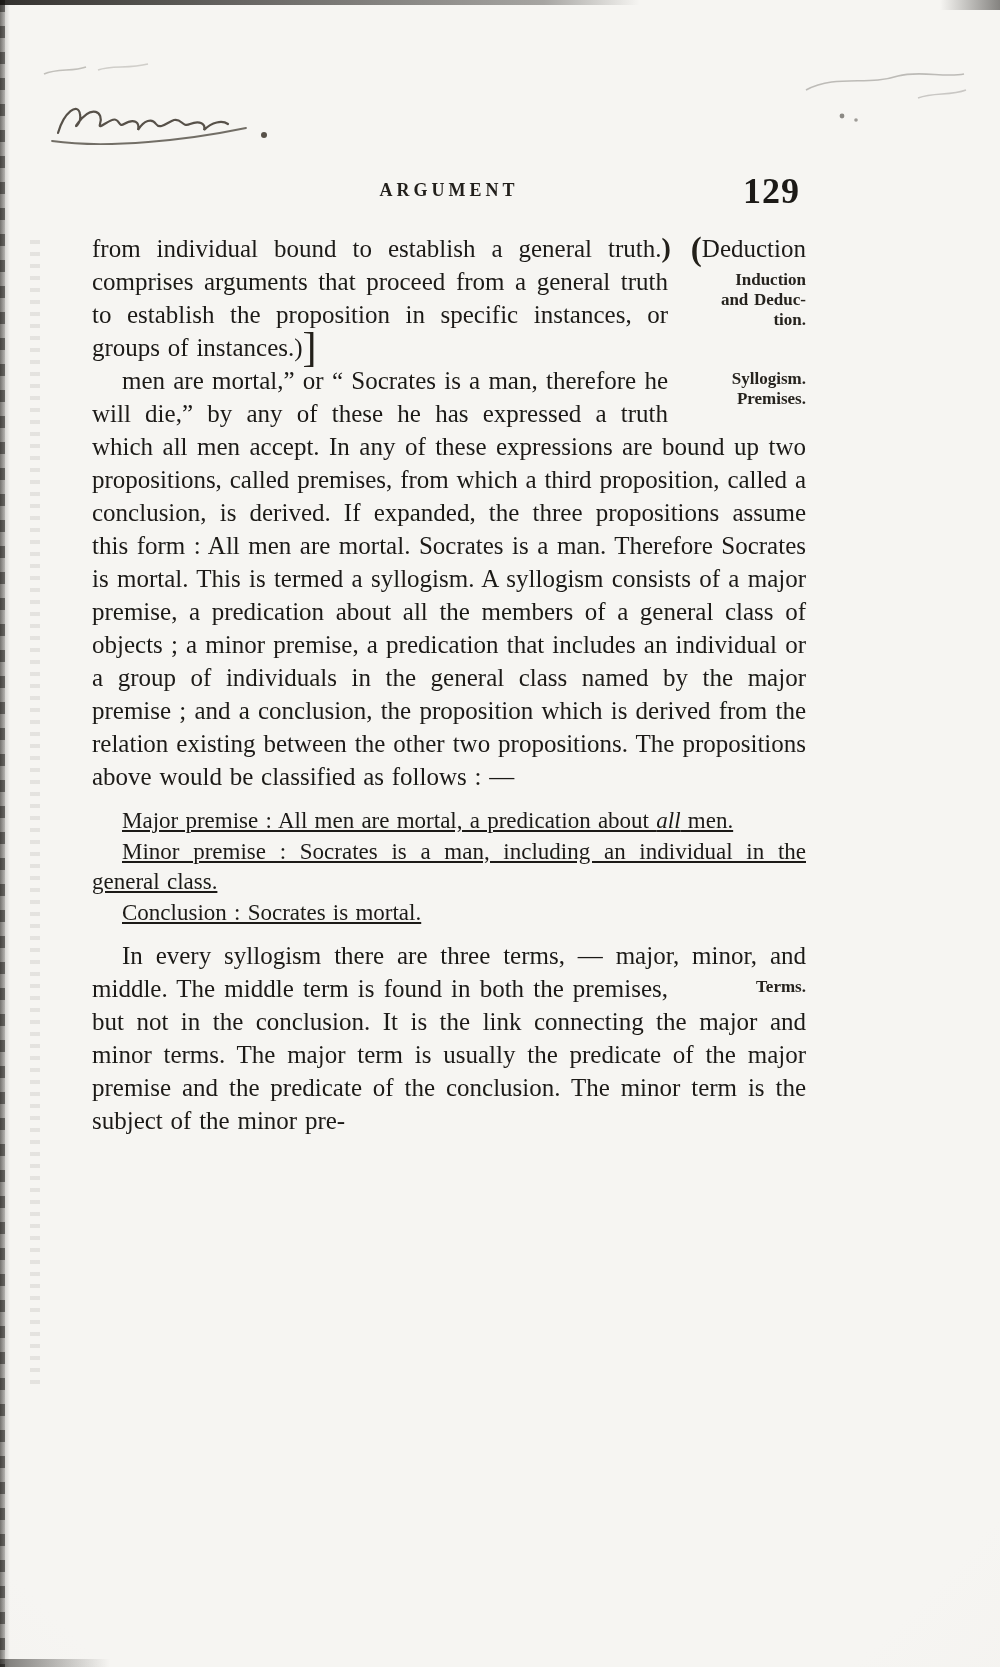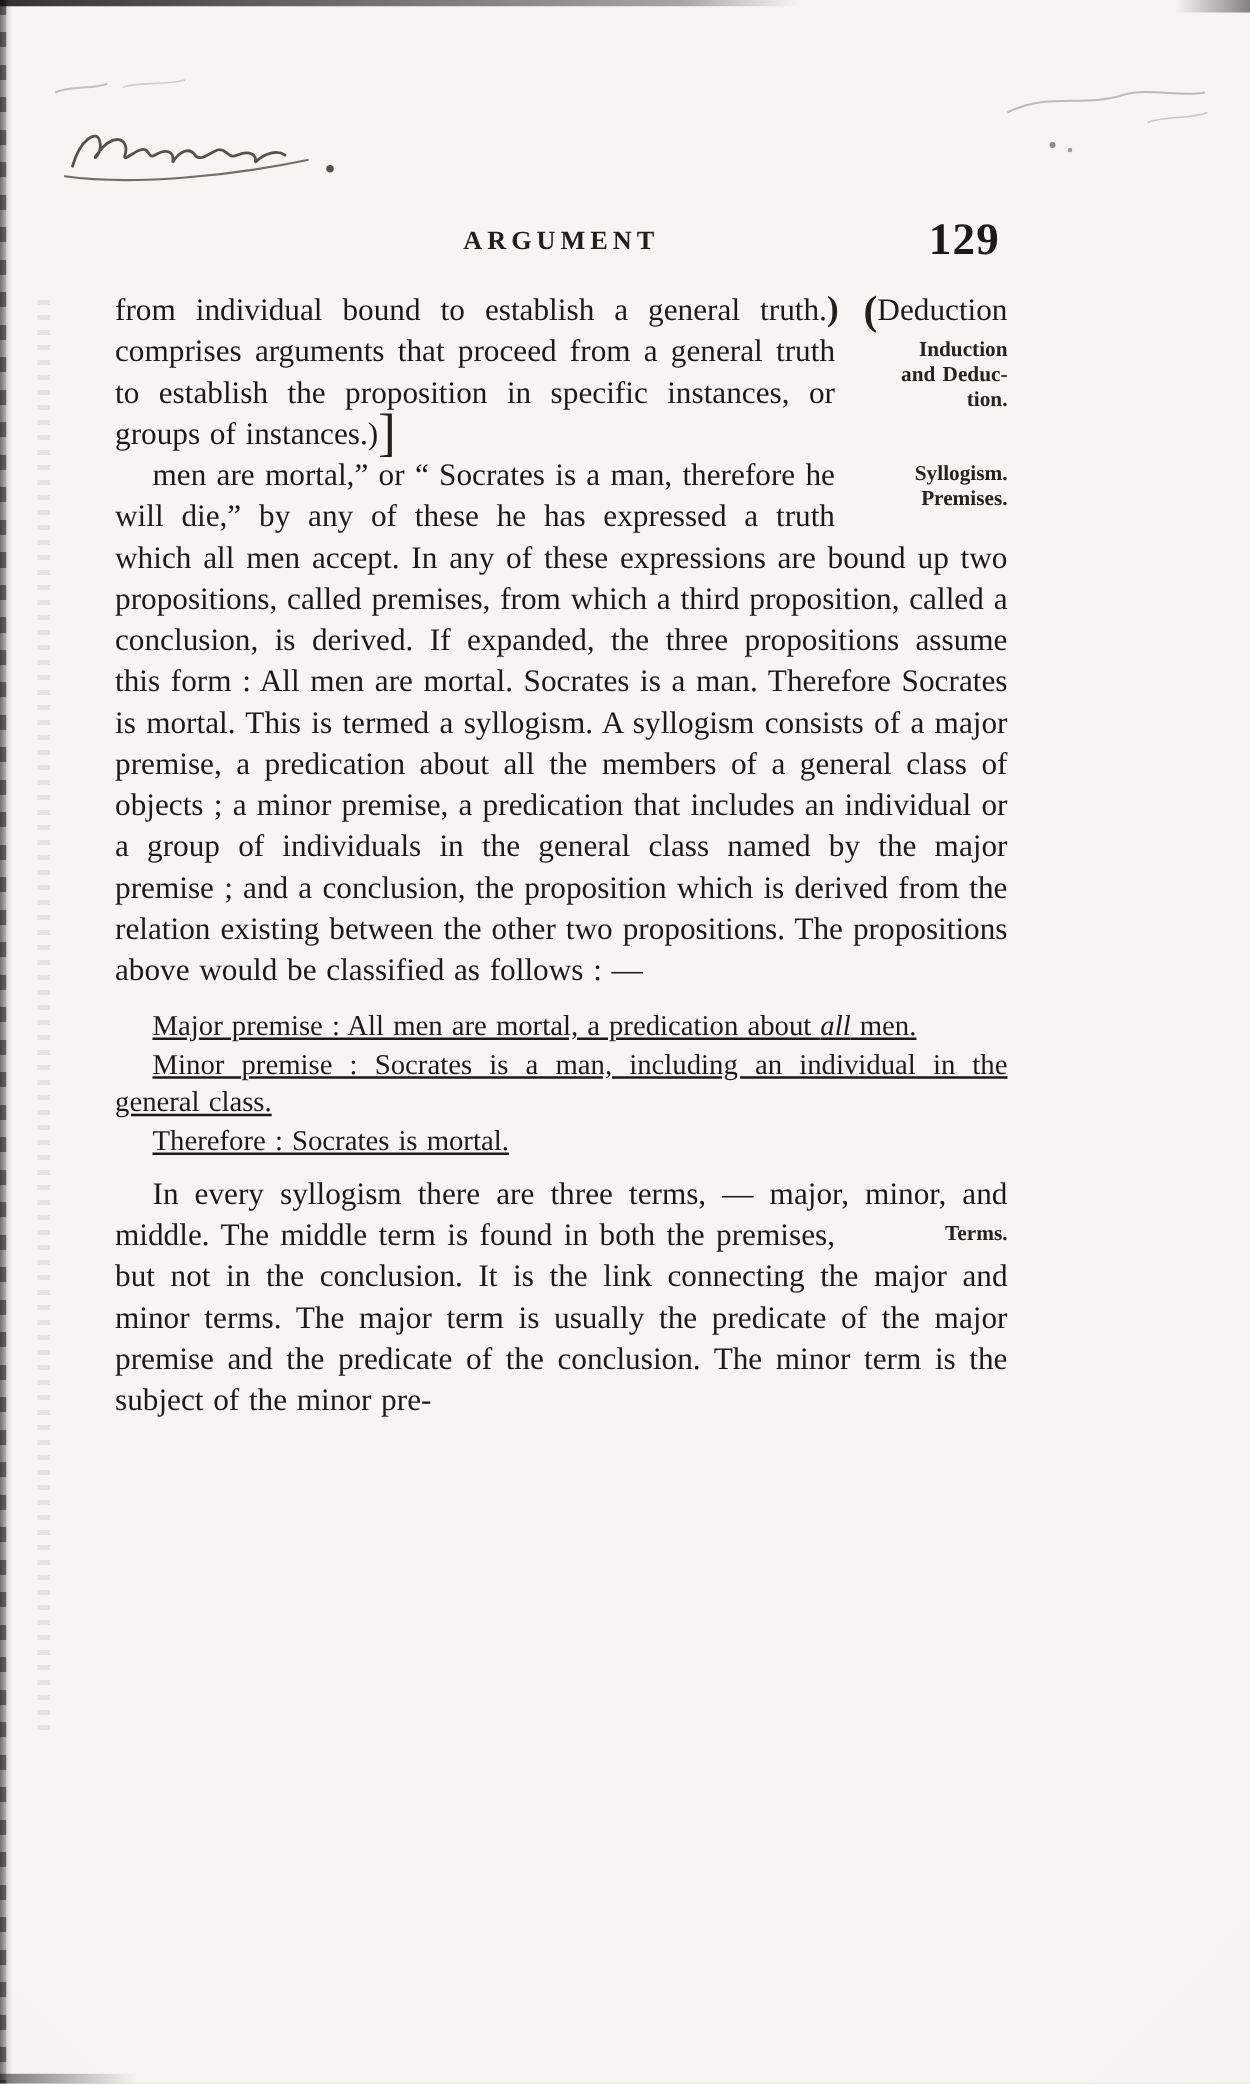--- a/index.html
+++ b/index.html
@@ -21,21 +21,21 @@
   .corner-bl{position:absolute;left:0;bottom:0;width:110px;height:8px;
     background:linear-gradient(90deg,rgba(20,18,15,.55),transparent);}
   .texture-left{position:absolute;left:30px;top:240px;width:10px;height:1150px;
     background:repeating-linear-gradient(180deg,rgba(70,65,58,.10) 0 4px,transparent 4px 12px);}
   .sig{position:absolute;left:48px;top:78px;}
   .scuffs{position:absolute;left:36px;top:58px;}
   .marks-tr{position:absolute;left:798px;top:64px;}
 
   
   .pagehead { position:absolute; left:92px; top:180px; width:714px; }
-  .running-title { display:block; text-align:center; font-size:21px; font-weight:700; letter-spacing:4px; color:#221f1b; }
+  .running-title { display:block; text-align:center; font-size:18px; font-weight:700; letter-spacing:4px; color:#221f1b; }
   .folio { position:absolute; right:6px; top:-10px; font-size:36px; font-weight:700; letter-spacing:1px; }
 
   
   .textblock { position:absolute; left:92px; top:232px; width:714px;
     text-align:justify; font-size:25px; line-height:33px; word-spacing:1.5px; }
   .para { margin:0; }
   .indent { text-indent:30px; }
 
   
   .cutin { float:right; width:122px; margin:5px 0 2px 16px;
@@ -100,21 +100,21 @@
     <p class="para indent">
       <span class="cutin">
         <span class="nl">Syllogism.</span>
         <span class="nl">Premises.</span>
       </span>
       <span>men are mortal,” or “ Socrates is a man, therefore he will die,” by any of these he has expressed a truth which all men accept. In any of these expressions are bound up two propositions, called premises, from which a third proposition, called a conclusion, is derived. If expanded, the three propositions assume this form : All men are mortal. Socrates is a man. Therefore Socrates is mortal. This is termed a syllogism. A syllogism consists of a major premise, a predication about all the members of a general class of objects ; a minor premise, a predication that includes an individual or a group of individuals in the general class named by the major premise ; and a conclusion, the proposition which is derived from the relation existing between the other two propositions. The propositions above would be classified as follows : —</span></p>
 
     <div class="quote-block">
       <p class="quote"><span>Major premise : All men are mortal, a predication about </span><i>all</i><span> men.</span></p>
       <p class="quote">Minor premise : Socrates is a man, including an individual in the general class.</p>
-      <p class="quote">Therefore : Socrates is mortal.</p>
+      <p class="quote">Conclusion : Socrates is mortal.</p>
     </div>
 
     <p class="para indent"><span>In every syllogism there are three terms, — major, minor, and middle. The middle term is </span>
       <span class="cutin">
         <span class="nl">Terms.</span>
       </span>
       <span>found in both the premises, but not in the conclusion. It is the link connecting the major and minor terms. The major term is usually the predicate of the major premise and the predicate of the conclusion. The minor term is the subject of the minor pre-</span></p>
 
   </main>
 </div>

